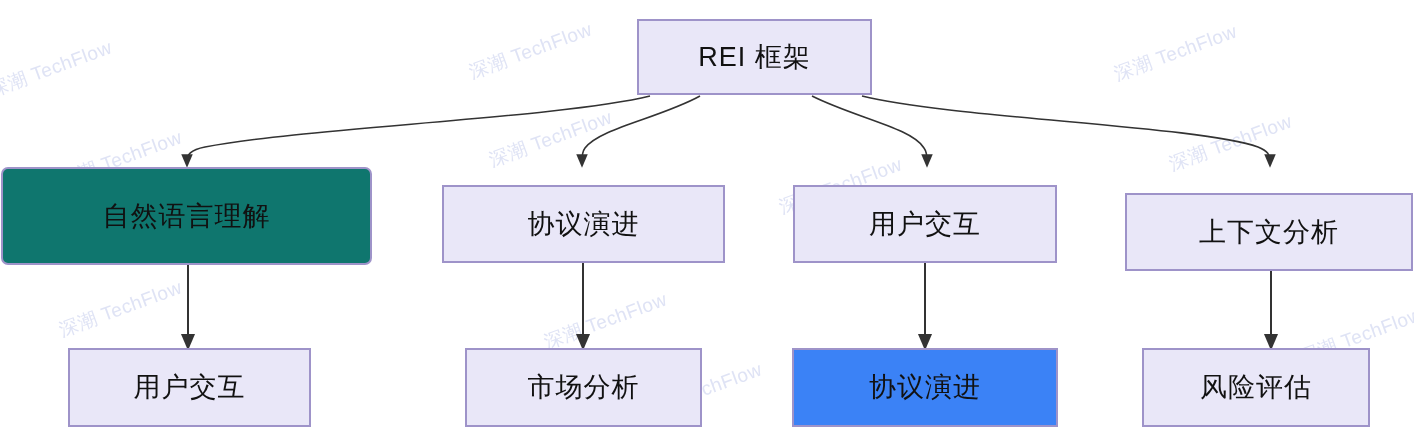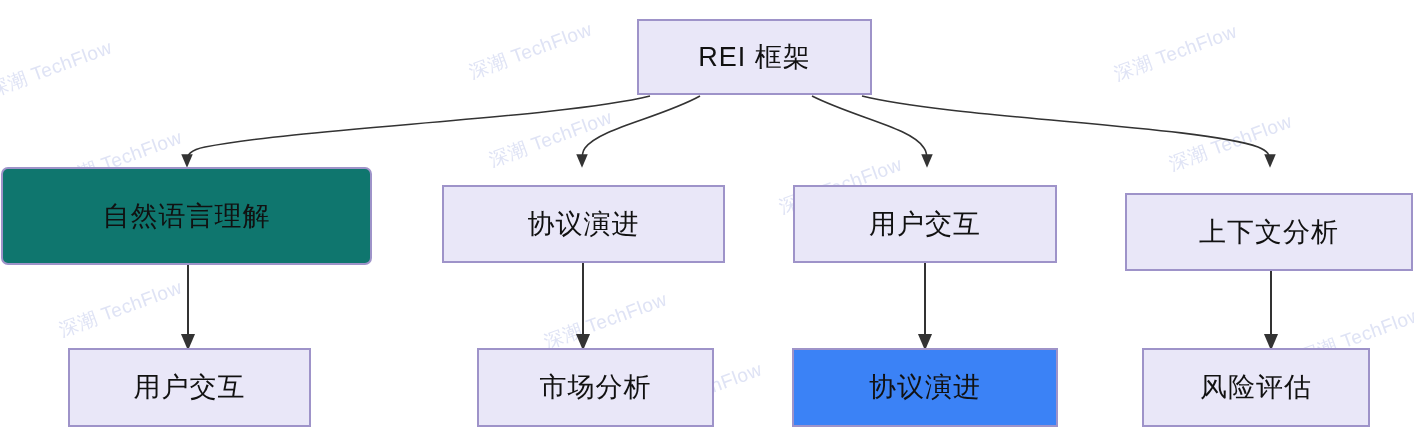--- a/index.html
+++ b/index.html
@@ -124,21 +124,21 @@
       </div>
       <div class="node" style="left: 793px; top: 185px; width: 264px; height: 78px; background: rgb(233, 231, 248); border-color: rgb(158, 147, 201); color: rgb(17, 17, 17);">
         <span class="node-label">用户交互</span>
       </div>
       <div class="node" style="left: 1125px; top: 185px; width: 288px; height: 78px; background: rgb(233, 231, 248); border-color: rgb(158, 147, 201); color: rgb(17, 17, 17); margin-top: 8px;">
         <span class="node-label">上下文分析</span>
       </div>
       <div class="node" style="left: 68px; top: 348px; width: 243px; height: 79px; background: rgb(233, 231, 248); border-color: rgb(158, 147, 201); color: rgb(17, 17, 17);">
         <span class="node-label">用户交互</span>
       </div>
-      <div class="node" style="left: 465px; top: 348px; width: 237px; height: 79px; background: rgb(233, 231, 248); border-color: rgb(158, 147, 201); color: rgb(17, 17, 17); margin-left: 12px;">
+      <div class="node" style="left: 465px; top: 348px; width: 237px; height: 79px; background: rgb(233, 231, 248); border-color: rgb(158, 147, 201); color: rgb(17, 17, 17);">
         <span class="node-label">市场分析</span>
       </div>
       <div class="node" style="left: 792px; top: 348px; width: 266px; height: 79px; background: #3b82f6; border-color: rgb(158, 147, 201); color: rgb(17, 17, 17);">
         <span class="node-label">协议演进</span>
       </div>
       <div class="node" style="left: 1142px; top: 348px; width: 228px; height: 79px; background: rgb(233, 231, 248); border-color: rgb(158, 147, 201); color: rgb(17, 17, 17);">
         <span class="node-label">风险评估</span>
       </div>
     </div>
 

